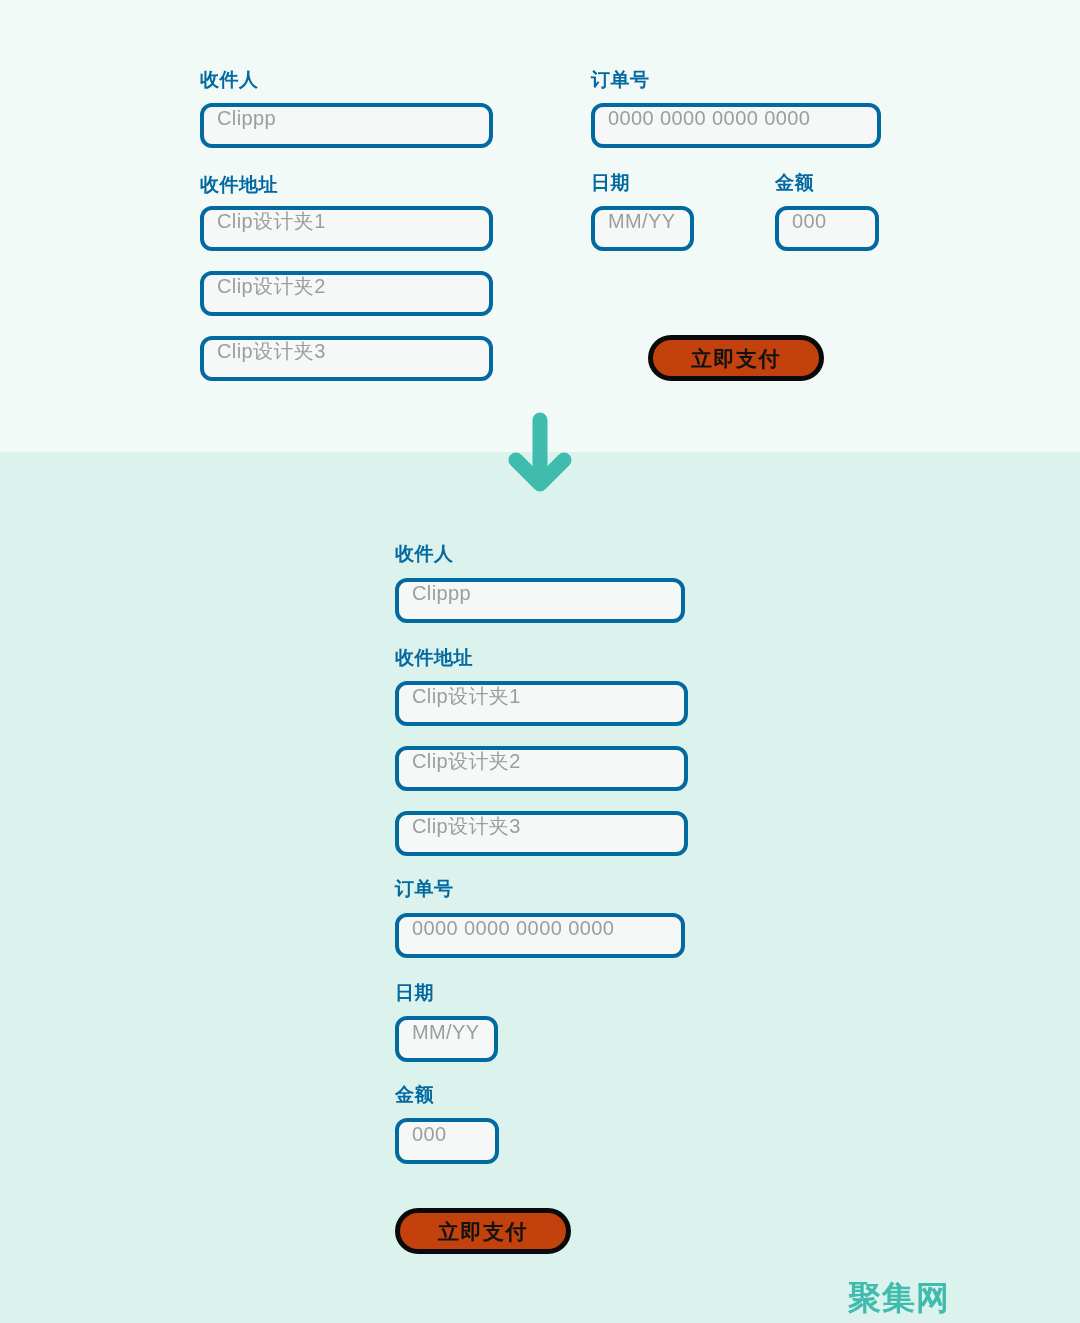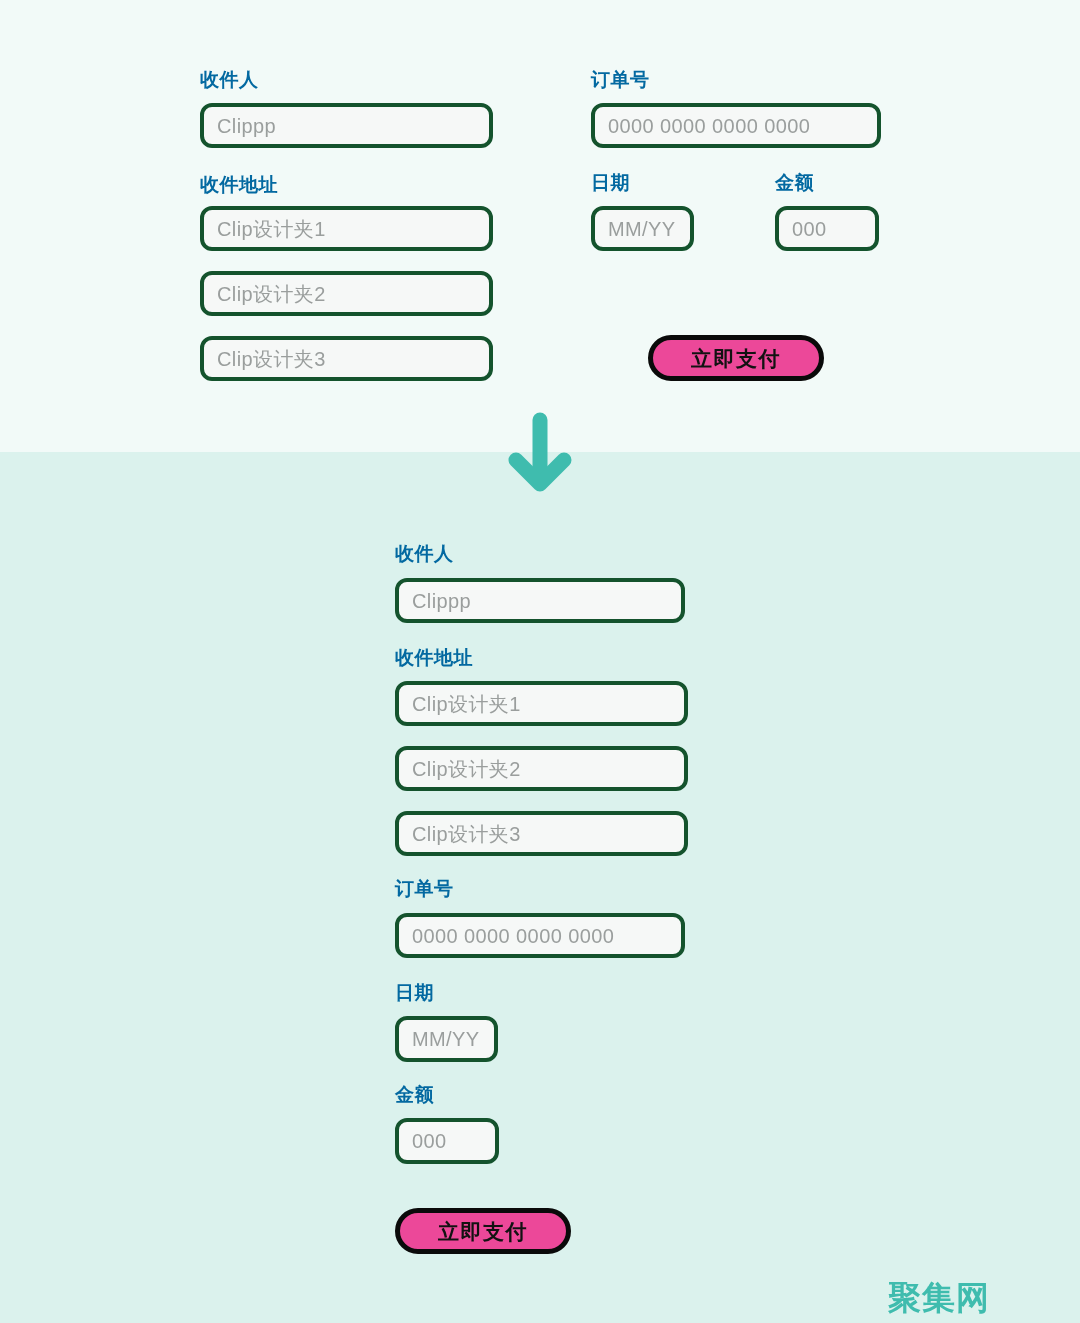--- a/index.html
+++ b/index.html
@@ -35,39 +35,39 @@
   .field-label {
     font-size: 19px;
     font-weight: 700;
     color: #0369a1;
     letter-spacing: 0.5px;
     line-height: 1;
     white-space: nowrap;
   }
   .field-box {
     box-sizing: border-box;
-    border: 4px solid #14532d;
+    border: 4px solid #0369a1;
     border-radius: 12px;
     background: #f6f8f7;
     display: flex;
-    align-items: center;
-    padding: 0 13px;
+    align-items: flex-end;
+    padding: 16px 13px;
   }
   .field-box .ph {
     font-size: 20px;
     color: #9a9e9d;
     letter-spacing: 0.4px;
     line-height: 1;
     white-space: nowrap;
   }
   .pay-button {
     box-sizing: border-box;
     border: 5px solid #0a0a0a;
     border-radius: 999px;
-    background: #ec4899;
+    background: #c2410c;
     display: flex;
     align-items: center;
     justify-content: center;
     cursor: pointer;
     text-align: center;
   }
   .pay-button span {
     font-size: 21px;
     font-weight: 700;
     color: #121212;
@@ -124,21 +124,21 @@
   .b-in-date       { position: absolute; left: 395px; top: 564px; width: 103px; height: 46px; }
 
   .b-lbl-amount    { position: absolute; left: 395px; top: 633px; }
   .b-in-amount     { position: absolute; left: 395px; top: 666px; width: 104px; height: 46px; }
 
   .b-pay           { position: absolute; left: 395px; top: 756px; width: 176px; height: 46px; }
 
   
   .watermark {
     position: absolute;
-    left: 888px;
+    left: 848px;
     top: 1281px;
     font-size: 33px;
     font-weight: 700;
     color: #3fbcae;
     letter-spacing: 1px;
     line-height: 1;
     white-space: nowrap;
   }
 </style>
 </head>

